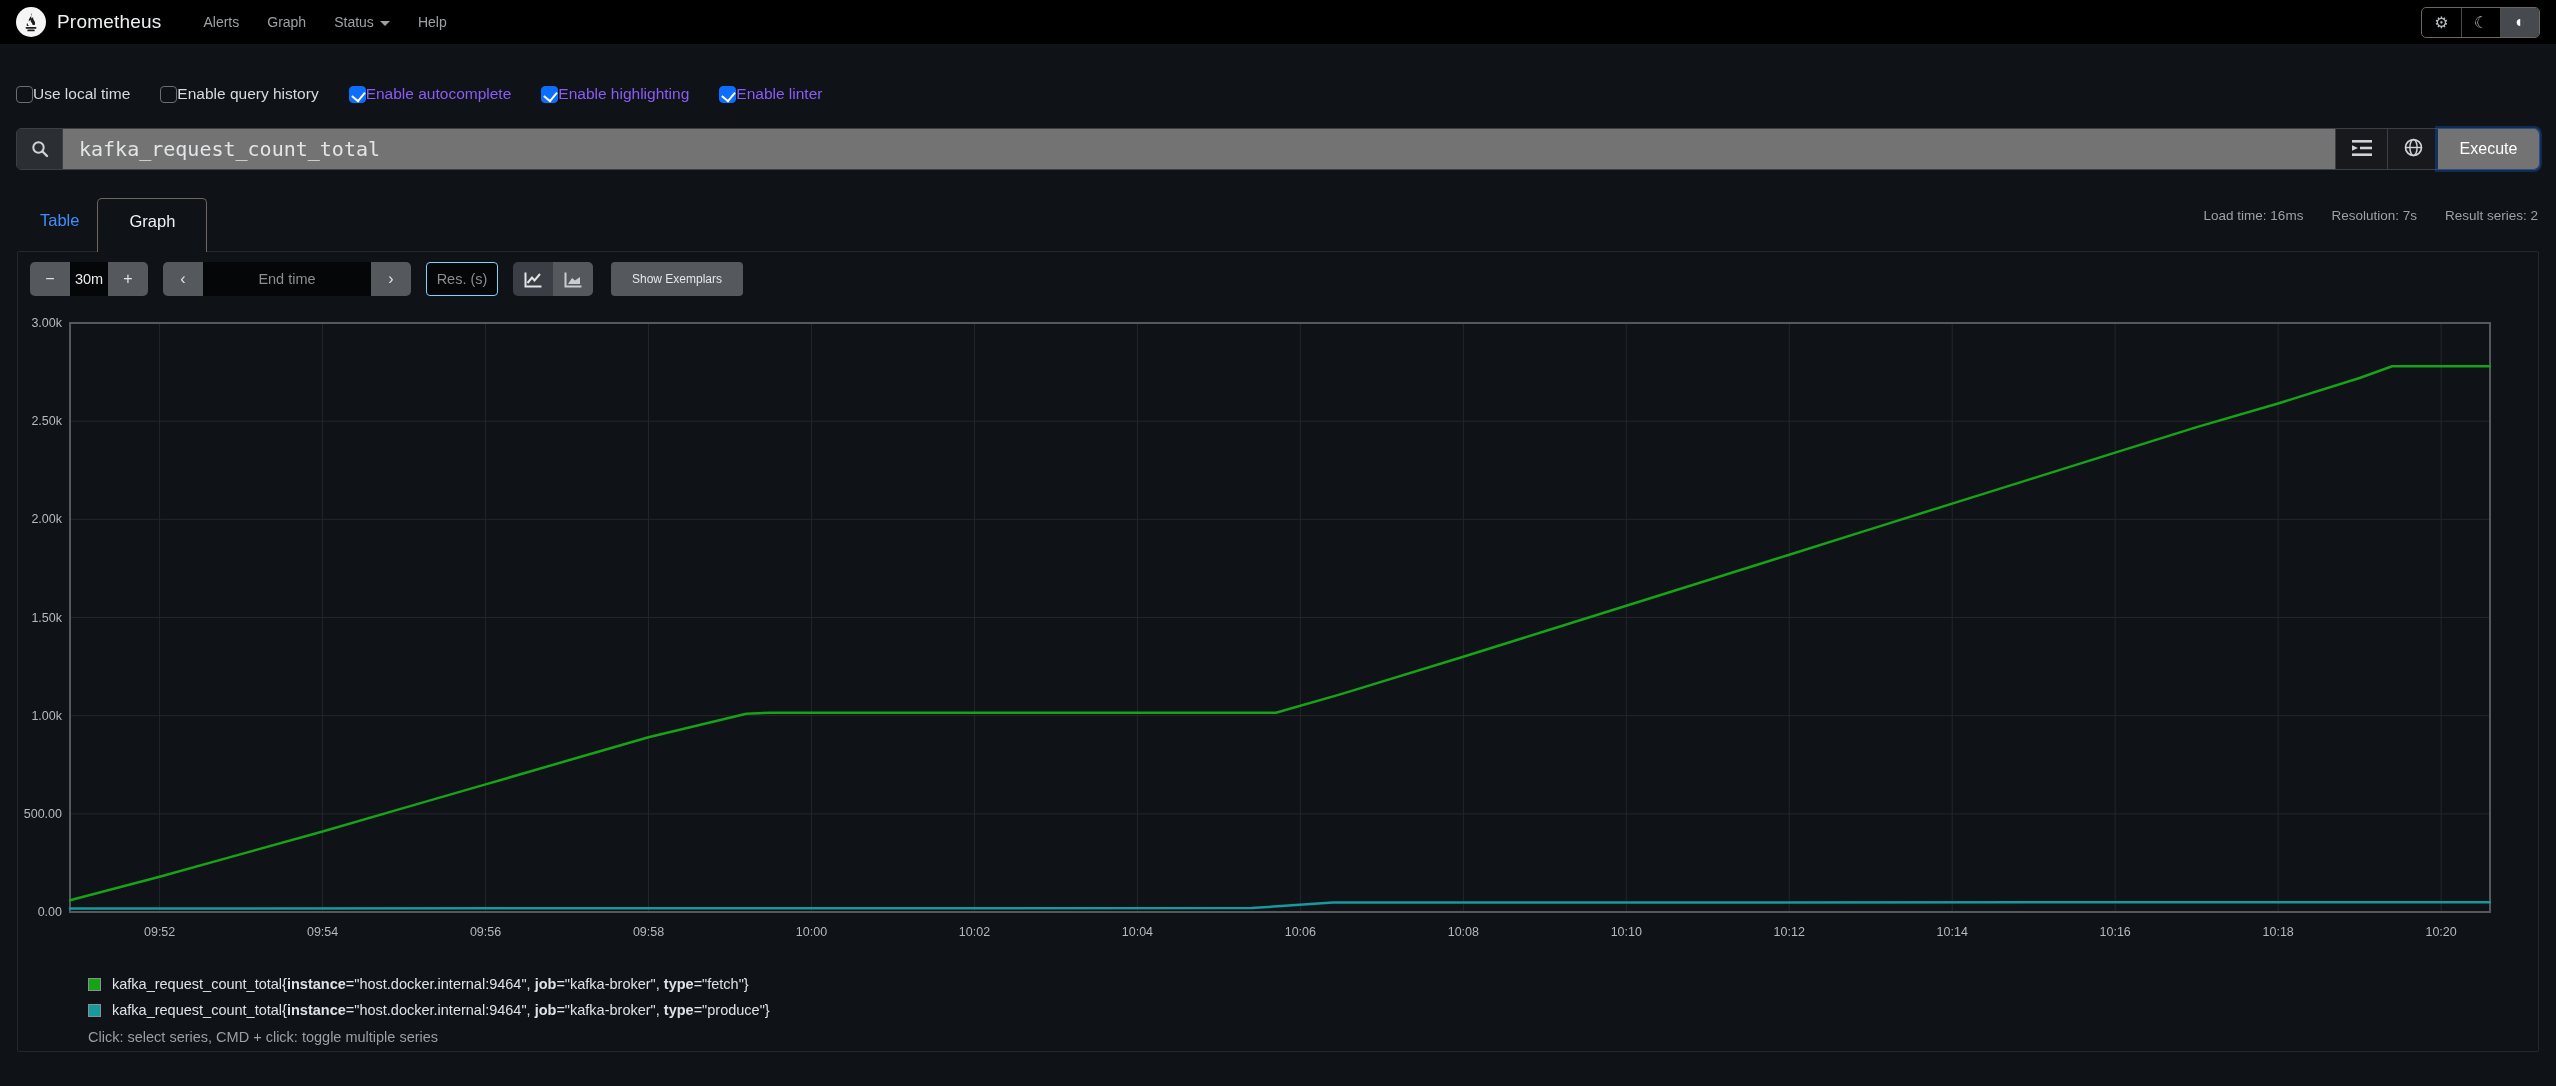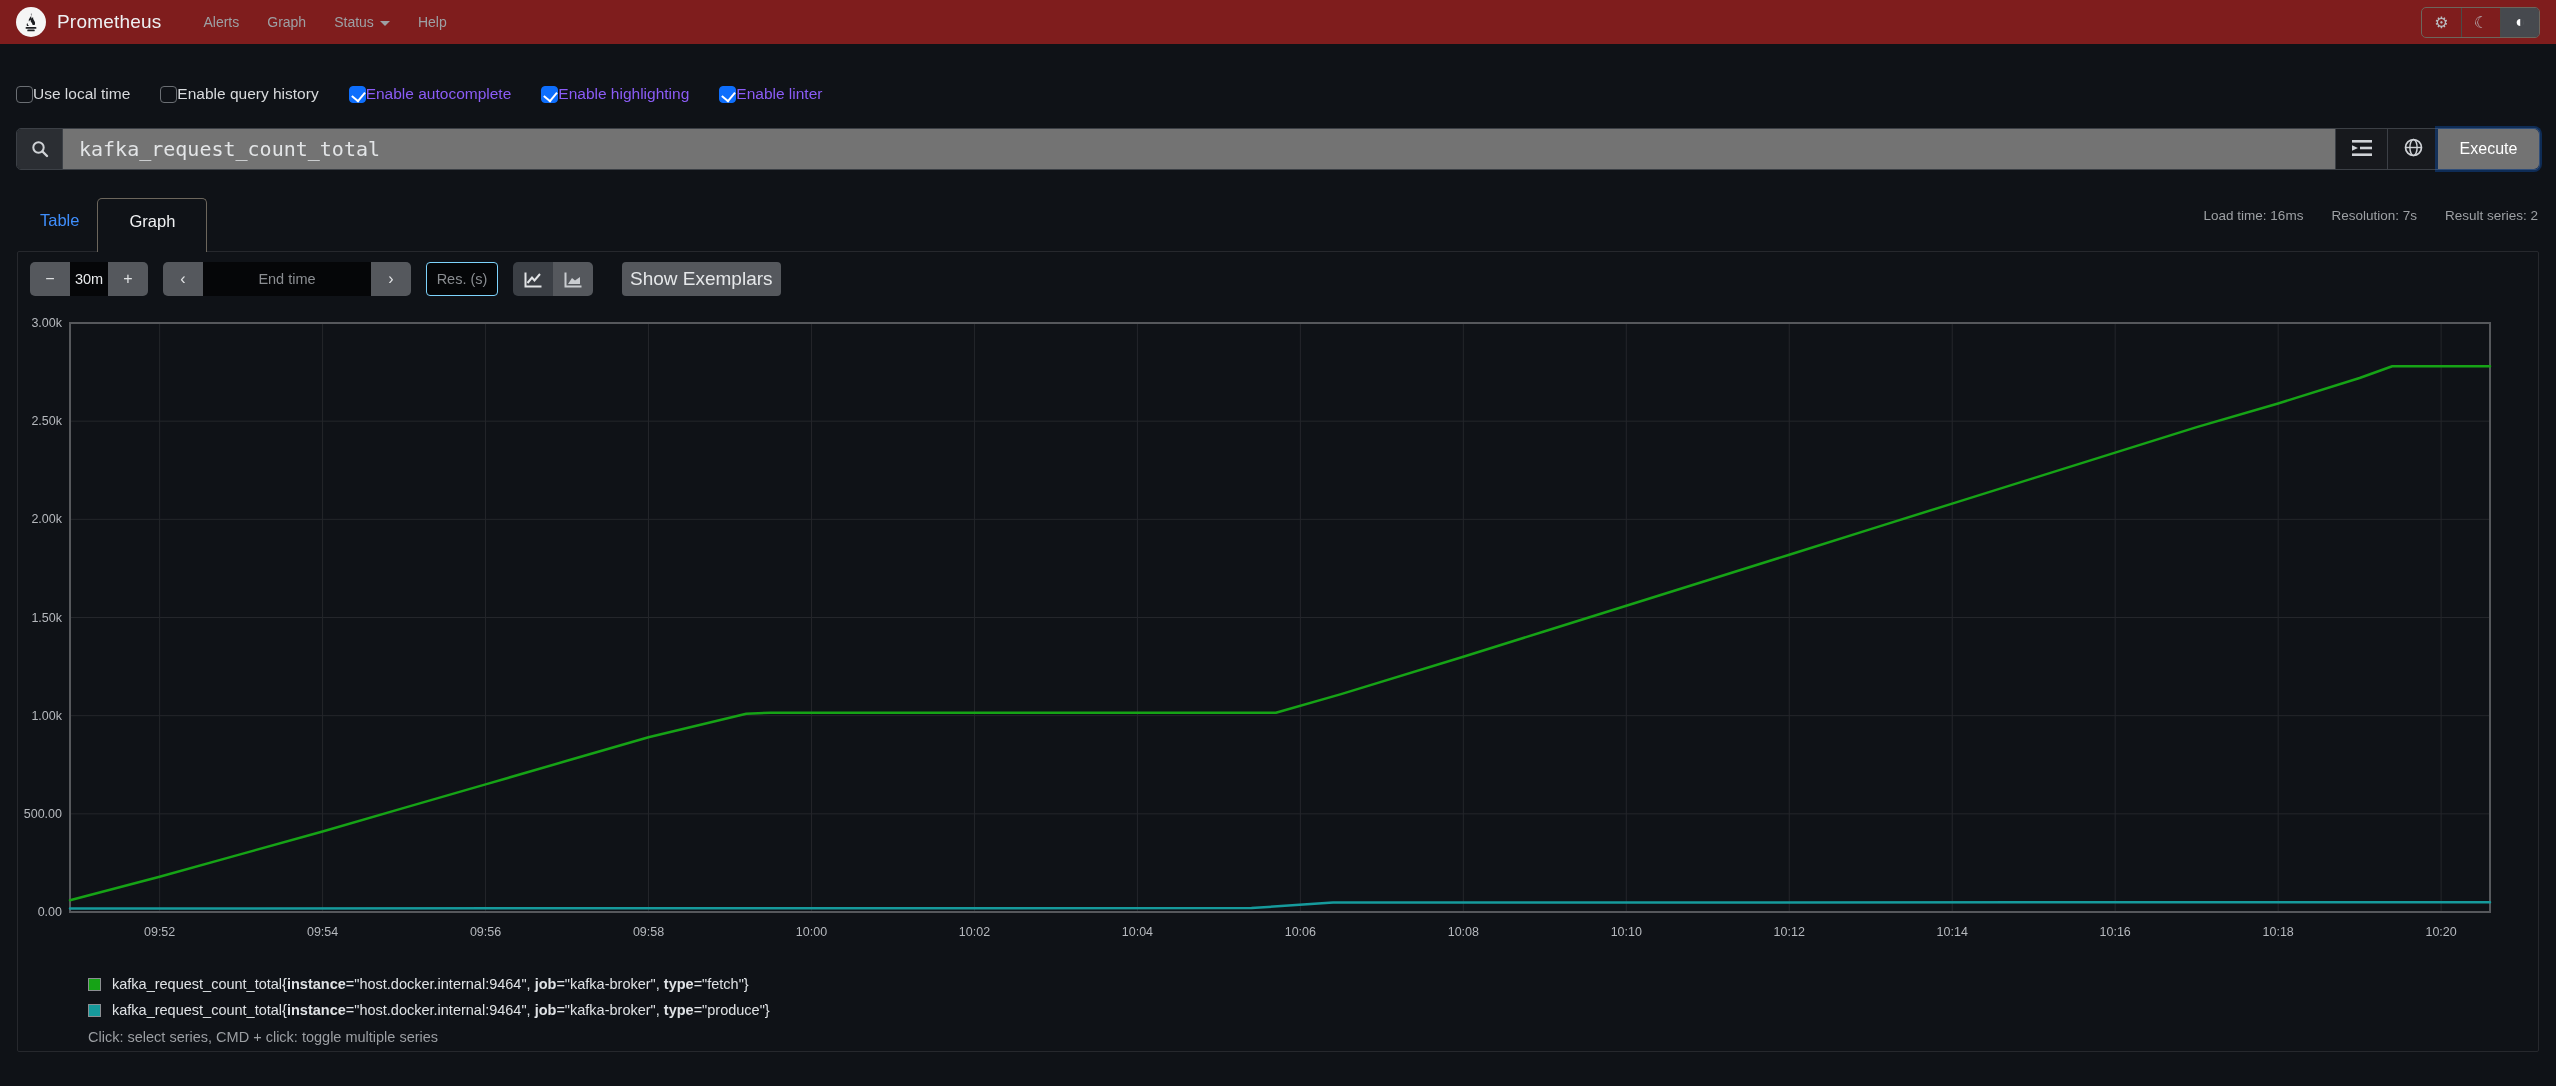--- a/index.html
+++ b/index.html
@@ -5,21 +5,21 @@
   * { box-sizing: border-box; margin: 0; padding: 0; }
   html,body { width:2556px; height:1086px; }
   body {
     background:#0f1217;
     font-family:"Liberation Sans", sans-serif;
     color:#e6e8ea;
     overflow:hidden;
   }
   
   .navbar {
-    height:44px; background:#7f1d1d;
+    height:44px; background:#000000;
     display:flex; align-items:center; padding:0 16px;
   }
   .brand-wrap { display:flex; align-items:center; gap:11px; cursor:pointer; }
   .logo {
     width:30px; height:30px; border-radius:50%; background:#f5f5f5;
     display:flex; align-items:center; justify-content:center;
   }
   .brand { font-size:19px; color:#eef0f2; letter-spacing:.2px; }
   .nav-links { display:flex; align-items:center; margin-left:30px; gap:4px; }
   .nav-link {
@@ -103,22 +103,22 @@
   .tb-input {
     background:#050608; border:none; outline:none; color:#e9ebed; text-align:center;
     font-size:14.5px; height:34px;
   }
   .tb-input::placeholder { color:#8a8d91; }
   .range-input { width:38px; }
   .endtime-input { width:168px; }
   .res-input { width:72px; border:1px solid #7dd3fc; border-radius:4px; }
   .icon-btn svg { display:block; }
   .exemplars-btn {
-    background:#55585d; border:none; color:#e5e7e9; font-size:19px; cursor:pointer;
-    border-radius:4px; padding:0 8px; height:34px; margin-left:14px;
+    background:#55585d; border:none; color:#e5e7e9; font-size:12px; cursor:pointer;
+    border-radius:4px; padding:0 21px; height:34px; margin-left:3px;
   }
   
   .chart-wrap { margin-top:19px; }
   svg text { font-family:"Liberation Sans", sans-serif; }
   
   .legend { margin:12px 0 0 66px; }
   .legend-row { display:flex; align-items:center; height:26px; cursor:pointer; }
   .swatch { width:13px; height:13px; border:1px solid #8b8e92; margin-right:11px; flex:none; }
   .legend-label { font-size:14.5px; color:#dfe2e5; }
   .legend-label b { font-weight:bold; }

